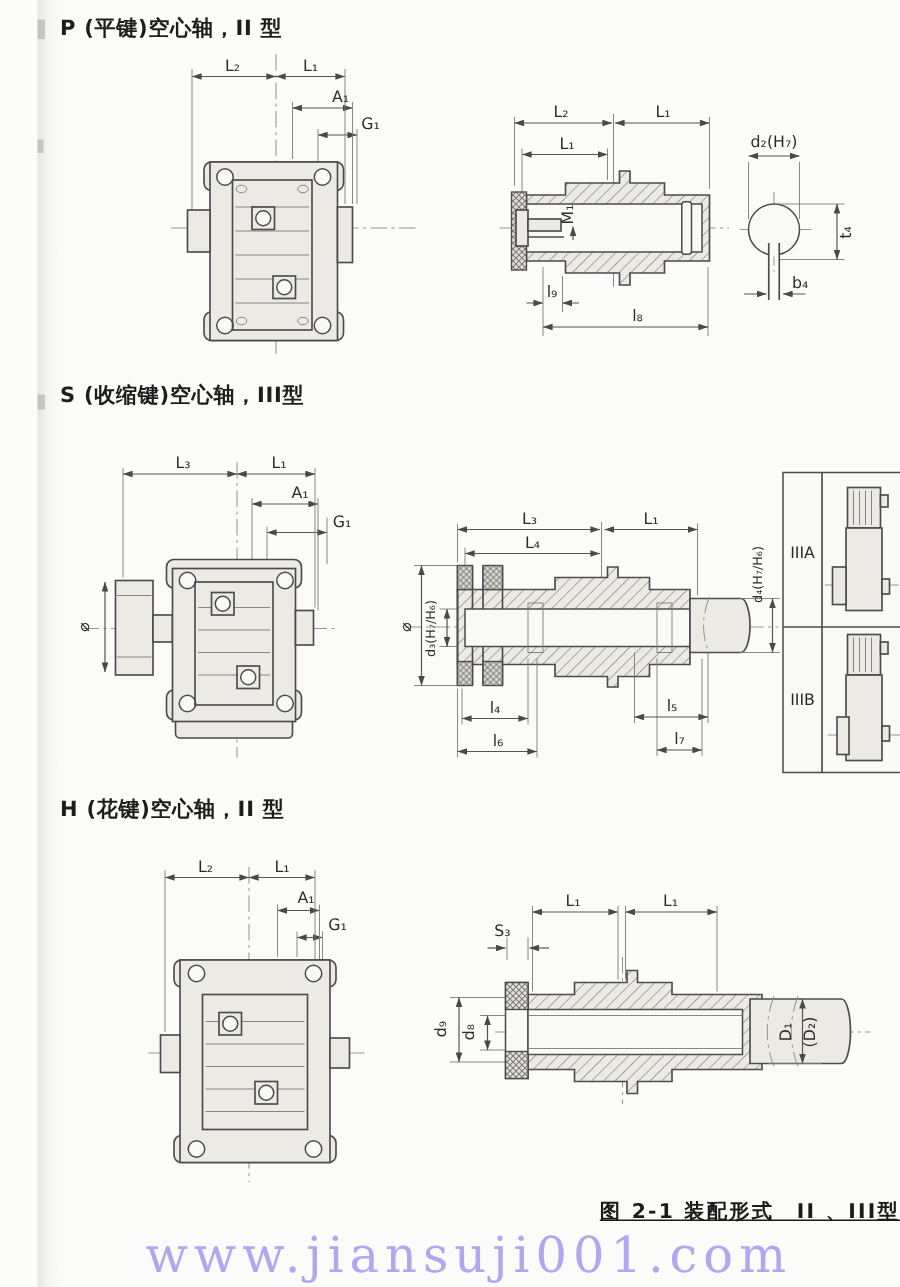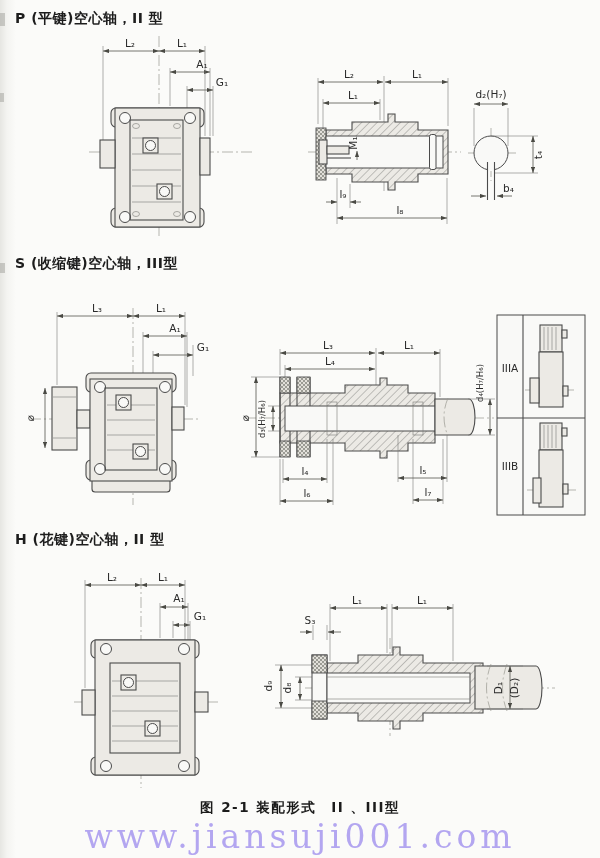--- a/index.html
+++ b/index.html
@@ -4,42 +4,43 @@
 <style>
   html,body { margin:0; padding:0; }
   body {
     width:600px; height:858px; position:relative; overflow:hidden;
     background:#fbfbf9;
     font-family:"DejaVu Sans", sans-serif;
   }
   .page {
     position:absolute; inset:0;
     background:linear-gradient(90deg,#e6e6e2 0,#f4f4f1 7px,#fbfbf9 16px);
+    margin-left:25px;
   }
   .scan-mark { position:absolute; background:#a6a6a0; opacity:.55; }
   .sec-title {
     position:absolute; font-size:14px; font-weight:bold; color:#1d1d1d;
     letter-spacing:.5px; white-space:nowrap;
   }
   .drawing { position:absolute; }
   svg text { font-family:"DejaVu Sans", sans-serif; fill:#2a2a2a; }
   .dt { font-size:10.5px; }
   .ds { font-size:8.5px; }
   .pt { font-size:10.5px; }
   .ol { fill:none; stroke:#4b4b4b; stroke-width:1.1; }
   .fl { fill:#eceae5; stroke:#4b4b4b; stroke-width:1.1; }
   .fw { fill:#f9f9f7; stroke:#4b4b4b; stroke-width:1; }
   .ht { fill:url(#hatch); stroke:#4b4b4b; stroke-width:1.1; }
   .xh { fill:url(#xhatch); stroke:#4b4b4b; stroke-width:.9; }
   .tn { stroke:#7a7a75; stroke-width:.6; fill:none; }
   .dm { stroke:#55554f; stroke-width:.8; fill:none; }
   .cl { stroke:#98988f; stroke-width:.7; fill:none; stroke-dasharray:11 3 2 3; }
   .caption {
-    position:absolute; left:0; right:0; top:799px; text-align:center;
-    font-size:13.5px; font-weight:bold; color:#1b1b1b; letter-spacing:1.5px;
+    position:absolute; left:0; right:0; top:799px; text-align:right;
+    font-size:13.5px; font-weight:bold; color:#1b1b1b; letter-spacing:1.5px;text-decoration:underline;
   }
   .watermark {
     position:absolute; left:0; right:0; top:817px; text-align:center;
     font-family:"DejaVu Serif", serif; font-size:33px; letter-spacing:4px;
     white-space:nowrap;
   }
 </style>
 </head>
 <body>
 

